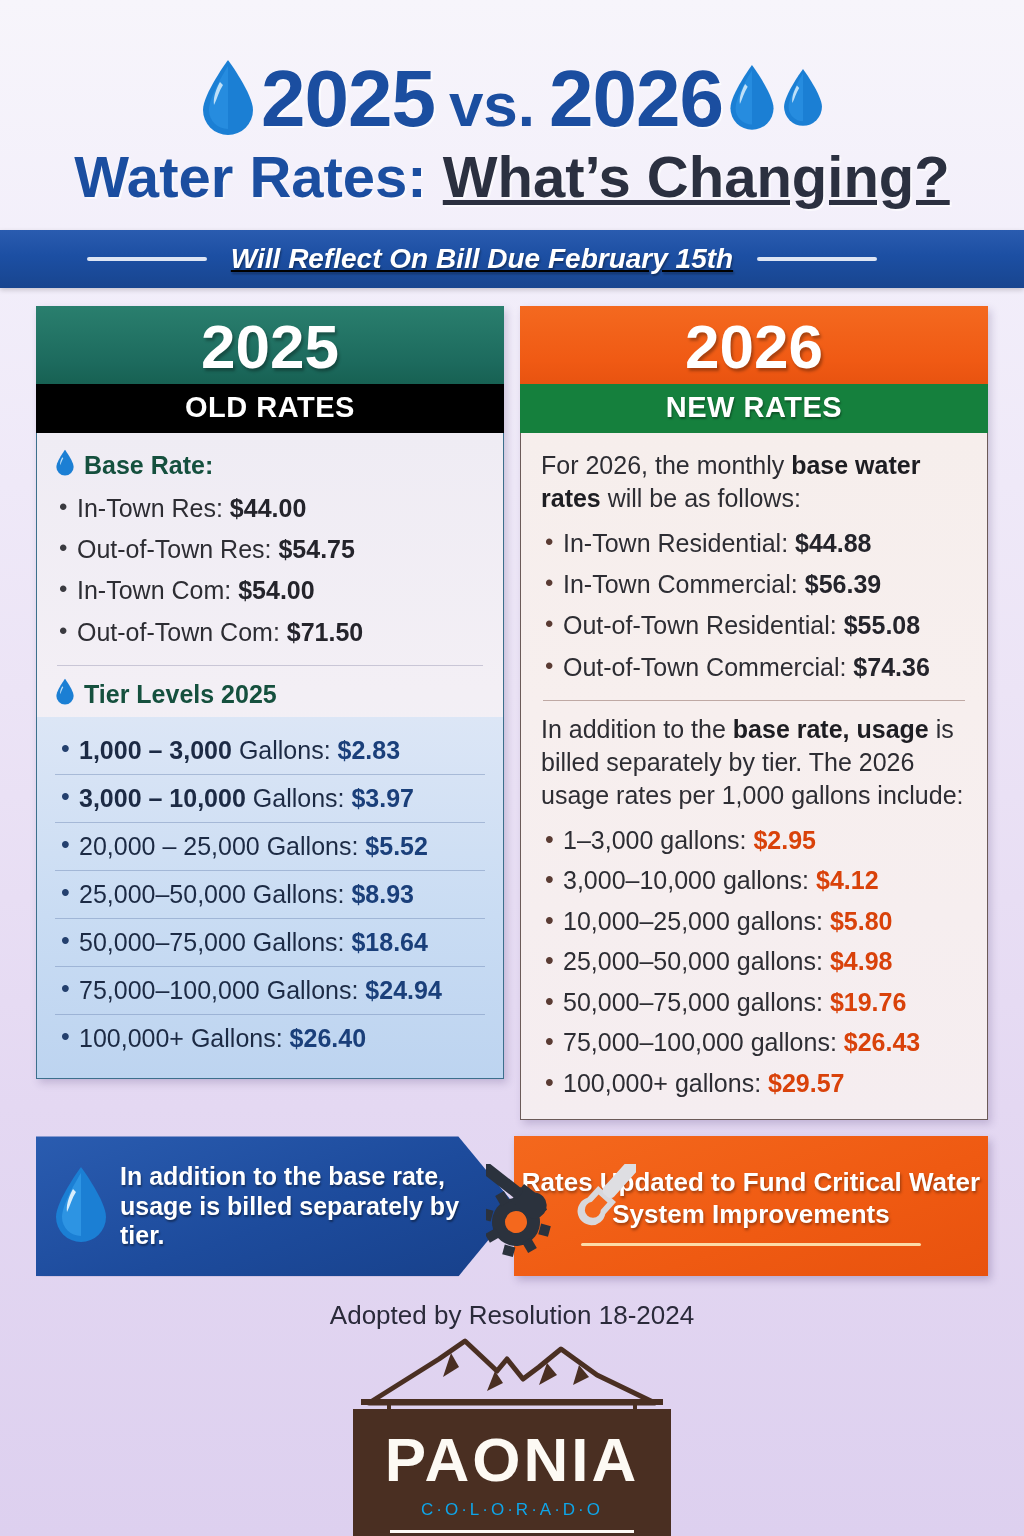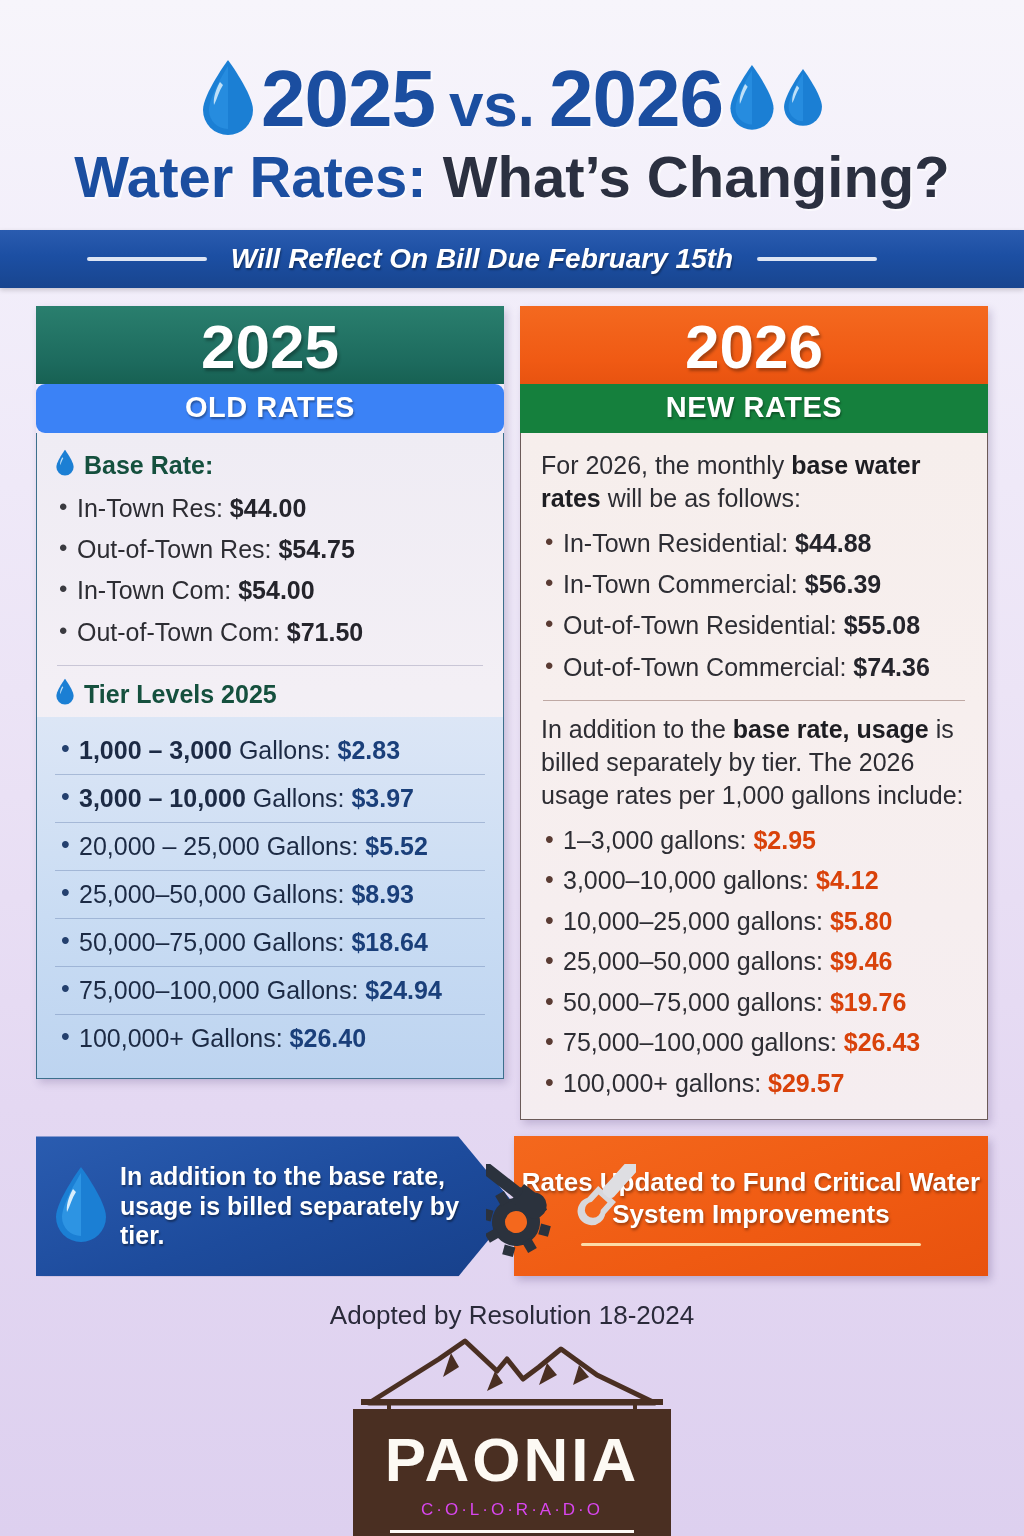--- a/index.html
+++ b/index.html
@@ -20,28 +20,29 @@
     font-size:80px; font-weight:bold; color:#1b4ea0; letter-spacing:-1px;
     text-shadow:2px 2px 0 rgba(255,255,255,.65);
   }
   .vs{ font-size:62px; font-weight:bold; color:#1b4ea0; padding:0 10px; position:relative; top:6px;}
   .drop{ display:inline-block; }
   .title-sub{
     margin-top:8px; font-size:58px; font-weight:bold; line-height:1.05;
     text-shadow:2px 2px 0 rgba(255,255,255,.6);
   }
   .title-sub .blue{ color:#1b4ea0; }
-  .title-sub .dark{ color:#2b3040; }
+  .title-sub .dark{ color:#2b3040;text-decoration:underline; }
 
   
   .subbar{
     margin-top:22px; height:58px; width:100%;
     background:linear-gradient(180deg,#2a5cb0 0%,#1c4fa3 45%,#18458f 100%);
     display:flex; align-items:center; justify-content:center; gap:24px;
     box-shadow:0 2px 5px rgba(0,0,0,.18);
+    text-decoration:underline;
   }
   .subbar .dash{ width:120px; height:4px; background:#eef2fb; border-radius:2px; opacity:.92;}
   .subbar .dash.left{ margin-left:-60px;}
   .subbar-text{
     color:#fff; font-style:italic; font-weight:bold; font-size:28px;
     text-shadow:1px 2px 2px rgba(0,0,0,.35); white-space:nowrap;
   }
 
   
   .cols{
@@ -54,21 +55,21 @@
     font-size:62px; font-weight:bold; line-height:1;
     text-shadow:2px 3px 3px rgba(0,0,0,.3);
   }
   .col-sub{
     text-align:center; color:#fff; font-size:29px; font-weight:bold;
     letter-spacing:.5px; padding:7px 0 9px 0;
     text-shadow:1px 2px 2px rgba(0,0,0,.35);
   }
   
   .c25 .col-head{ background:linear-gradient(180deg,#2a7f6e 0%,#1d6b5e 70%,#176153 100%); }
-  .c25 .col-sub { background:#3b82f6;border-radius:9px; }
+  .c25 .col-sub { background:#000000; }
   .c25 .body{
     background:linear-gradient(180deg,#efecf4 0%,#f3eff5 40%,#eef0f8 100%);
     border:1px solid #3c6f8c; border-top:none; padding:16px 18px 14px 18px;
   }
   
   .c26 .col-head{ background:linear-gradient(180deg,#f4691f 0%,#f05a14 70%,#e85310 100%); }
   .c26 .col-sub { background:#15803d; }
   .c26 .body{
     background:linear-gradient(180deg,#f6eeec 0%,#f7efee 40%,#f5edf0 100%);
     border:1px solid #6b5a58; border-top:none; padding:16px 20px 16px 20px;
@@ -155,21 +156,21 @@
   .adopted{ font-size:26px; color:#2a2a3a; }
   .logo{ margin-top:6px; display:flex; flex-direction:column; align-items:center; }
   .sign{
     width:318px; background:#4a2f22; padding:22px 0 0 0; margin-top:-2px;
     display:flex; flex-direction:column; align-items:center;
   }
   .sign .paonia{
     color:#fdfaf4; font-size:62px; font-weight:bold; letter-spacing:3px; line-height:.95;text-align:center;
   }
   .sign .colorado{
-    color:#d946ef; font-size:17px; letter-spacing:3px; margin-top:10px;
+    color:#0ea5e9; font-size:17px; letter-spacing:3px; margin-top:10px;
   }
   .sign .barline{ width:244px; height:3px; background:#fdfaf4; margin:10px 0 18px 0; }
 </style>
 </head>
 <body>
 
 <div class="header">
   <div class="title-row">
     <span class="drop">
       <svg width="58" height="78" viewBox="0 0 58 78">
@@ -275,21 +276,21 @@
       <div class="rule"></div>
 
       <div class="para">
         <span>In addition to the </span><b>base rate, usage</b><span> is billed separately by tier. The 2026 usage rates per 1,000 gallons include:</span>
       </div>
 
       <ul class="tiers26" id="list26tiers">
           <li><span>1–3,000 gallons: </span><b>$2.95</b></li>
           <li><span>3,000–10,000 gallons: </span><b>$4.12</b></li>
           <li><span>10,000–25,000 gallons: </span><b>$5.80</b></li>
-          <li><span>25,000–50,000 gallons: </span><b>$9.46</b></li>
+          <li><span>25,000–50,000 gallons: </span><b>$4.98</b></li>
           <li><span>50,000–75,000 gallons: </span><b>$19.76</b></li>
           <li><span>75,000–100,000 gallons: </span><b>$26.43</b></li>
           <li><span>100,000+ gallons: </span><b>$29.57</b></li>
         </ul>
     </div>
   </div>
 </div>
 
 <div class="banners">
   <div class="bn bn-blue">

